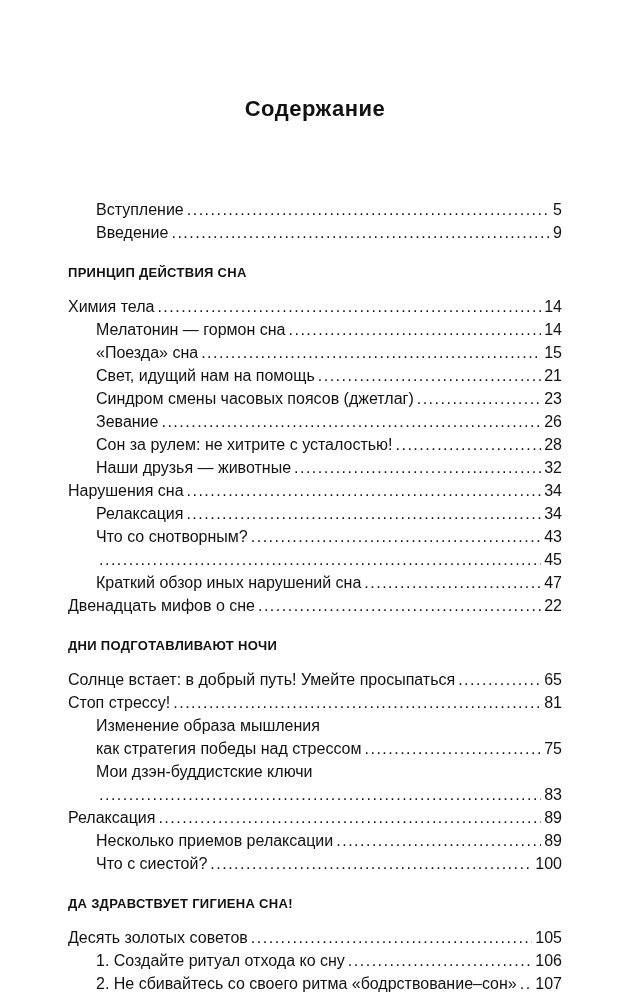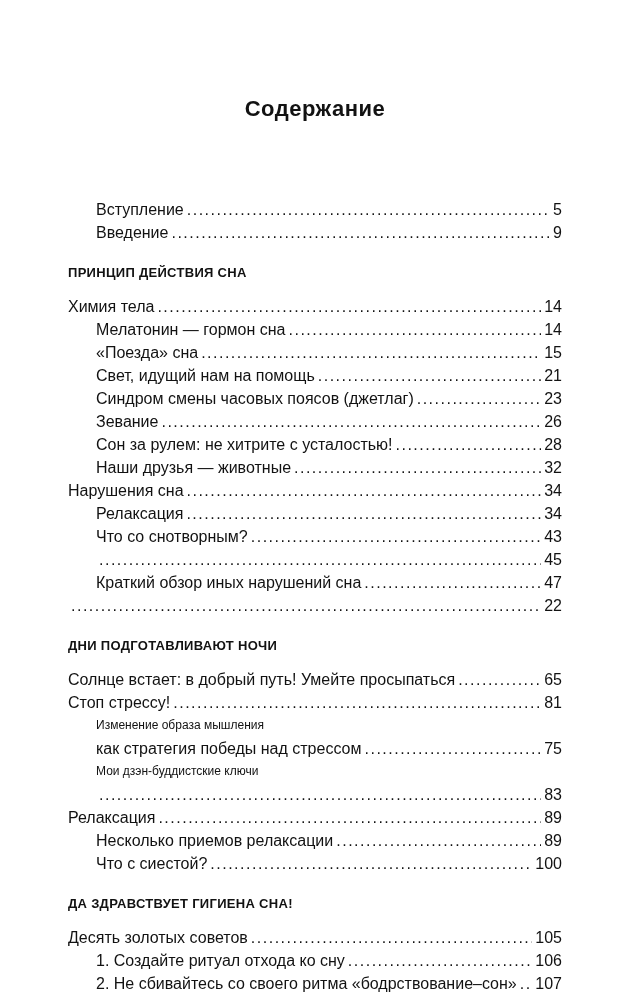--- a/index.html
+++ b/index.html
@@ -32,21 +32,21 @@
     line-height: 26px;
     margin: 16px 0 9px 0;
   }
   .toc-entry {
     display: flex;
     align-items: flex-start;
     font-size: 16px;
     line-height: 23px;
   }
   .toc-pre {
-    font-size: 12px;
+    font-size: 16px;
     line-height: 23px;
     white-space: nowrap;
   }
   .indent { padding-left: 28px; }
   .bold { font-weight: 400; }
   .label {
     white-space: nowrap;
     flex: 0 1 auto;
   }
   .dots {
@@ -140,20 +140,21 @@
       <div class="toc-entry indent">
         <span class="dots"></span>
         <span class="pagenum">45</span>
       </div>
       <div class="toc-entry indent">
         <span class="label">Краткий обзор иных нарушений сна</span>
         <span class="dots"></span>
         <span class="pagenum">47</span>
       </div>
       <div class="toc-entry bold">
+        <span class="label">Двенадцать мифов о сне</span>
         <span class="dots"></span>
         <span class="pagenum">22</span>
       </div>
       <div class="toc-heading">ДНИ ПОДГОТАВЛИВАЮТ НОЧИ</div>
       <div class="toc-entry bold">
         <span class="label">Солнце встает: в добрый путь! Умейте просыпаться</span>
         <span class="dots"></span>
         <span class="pagenum">65</span>
       </div>
       <div class="toc-entry bold">

